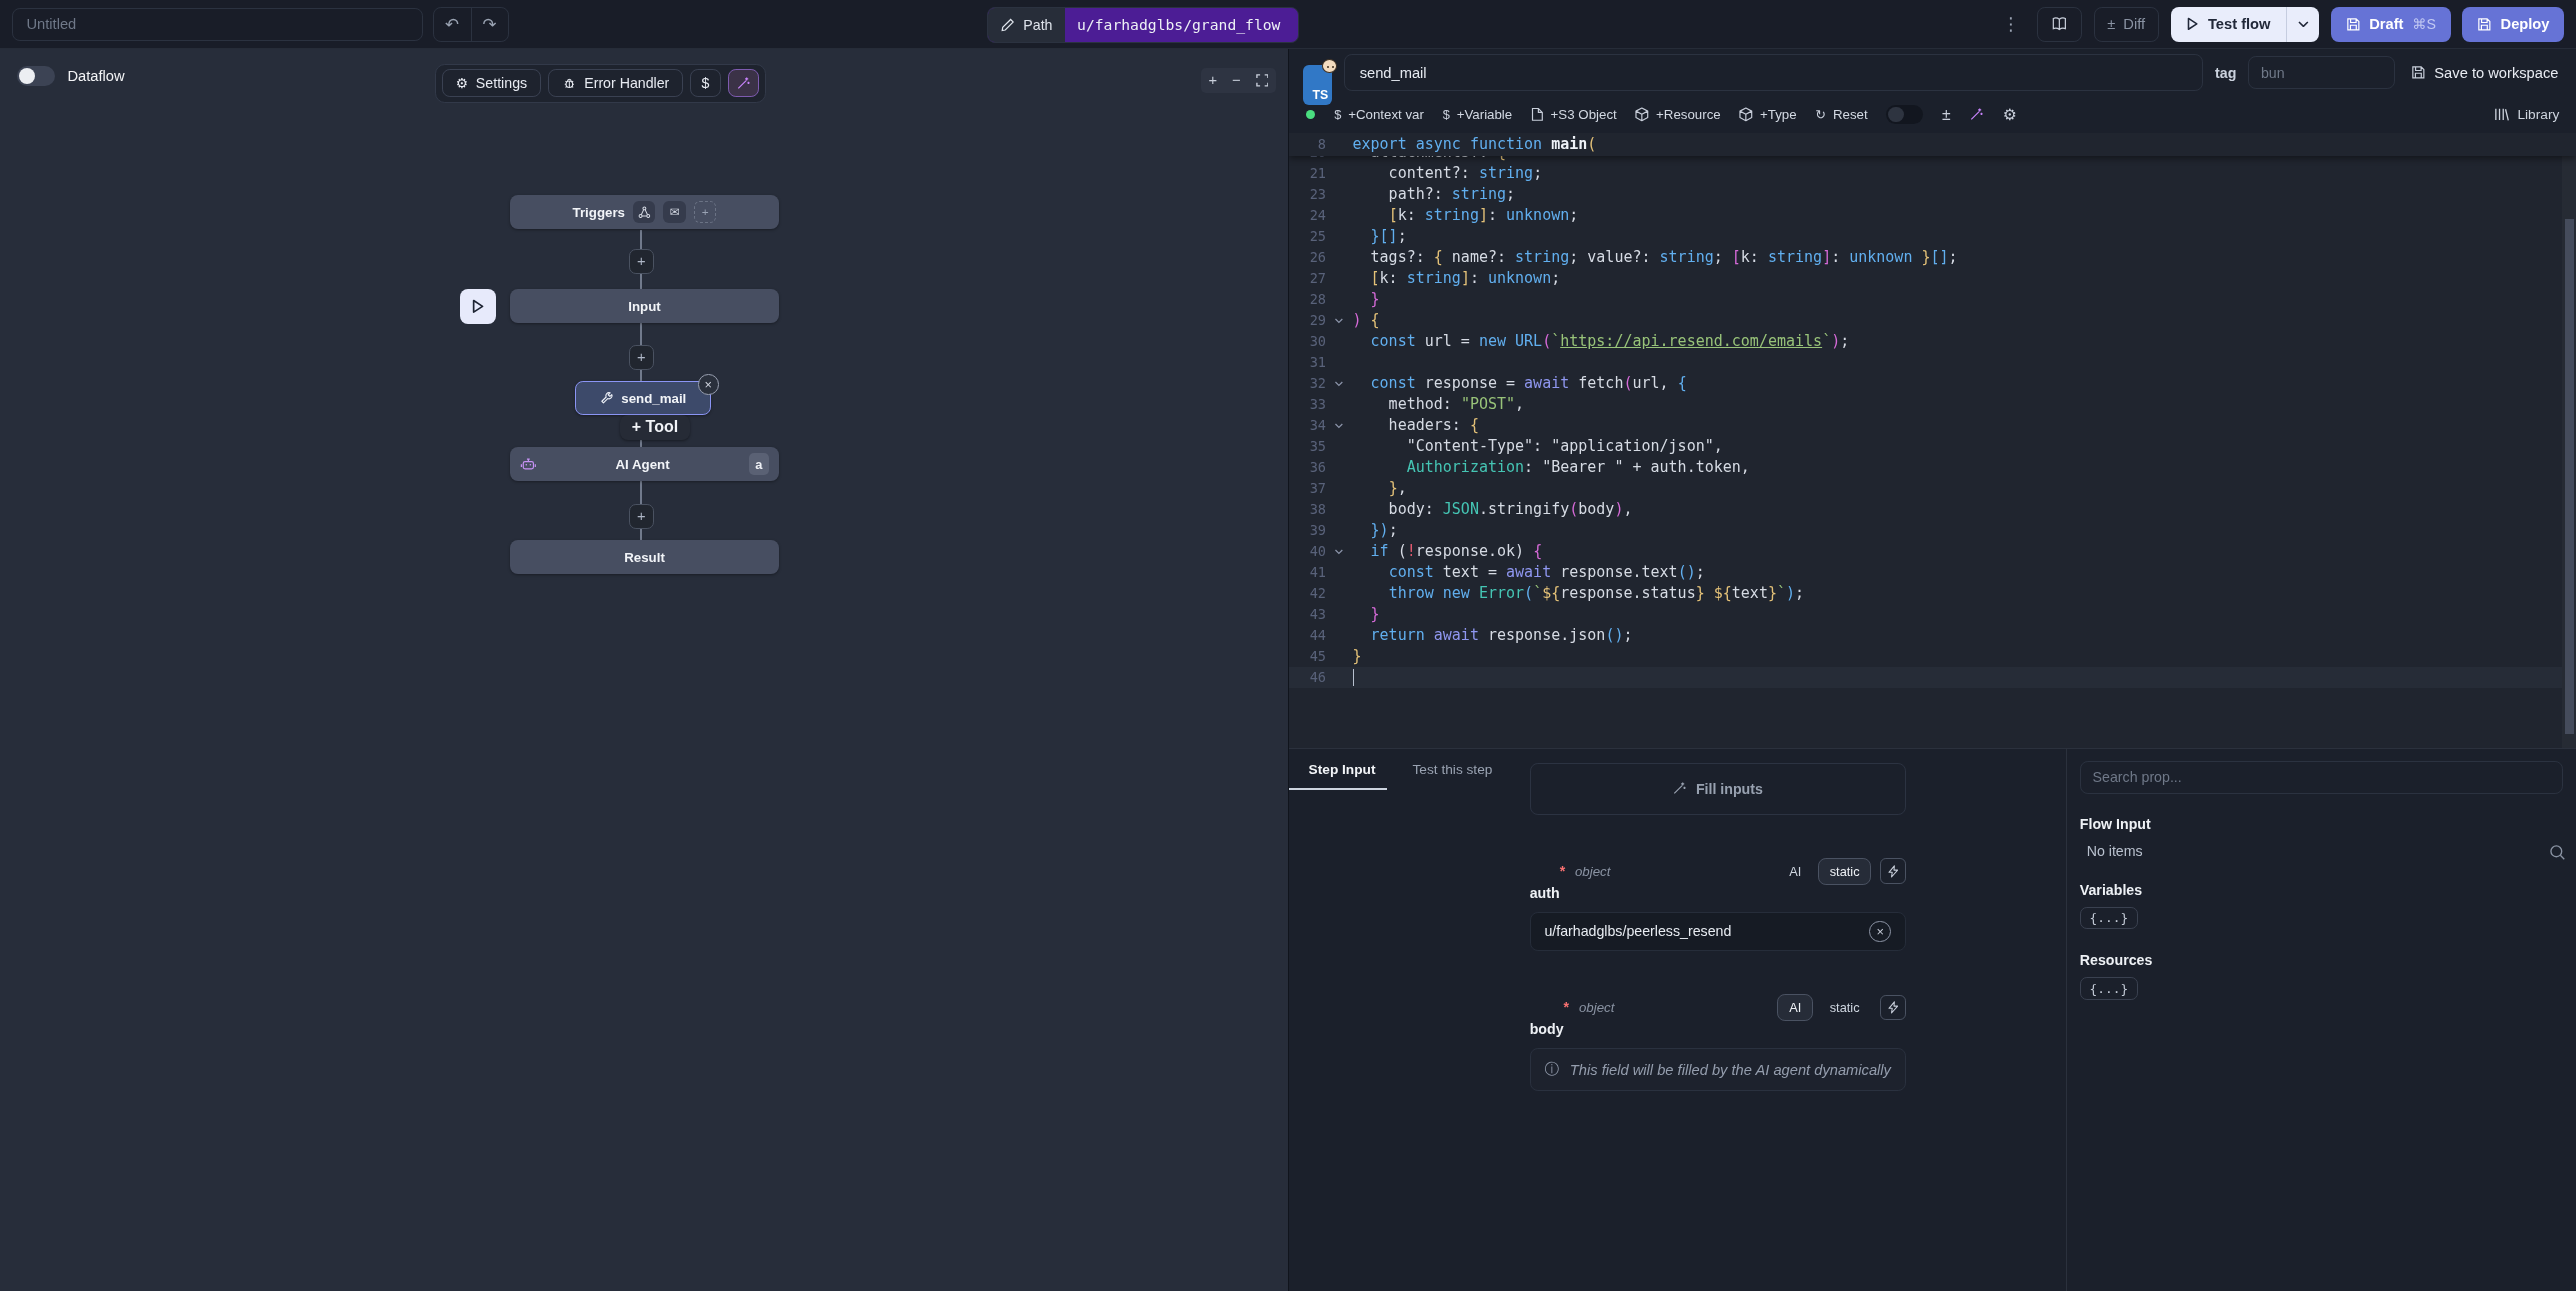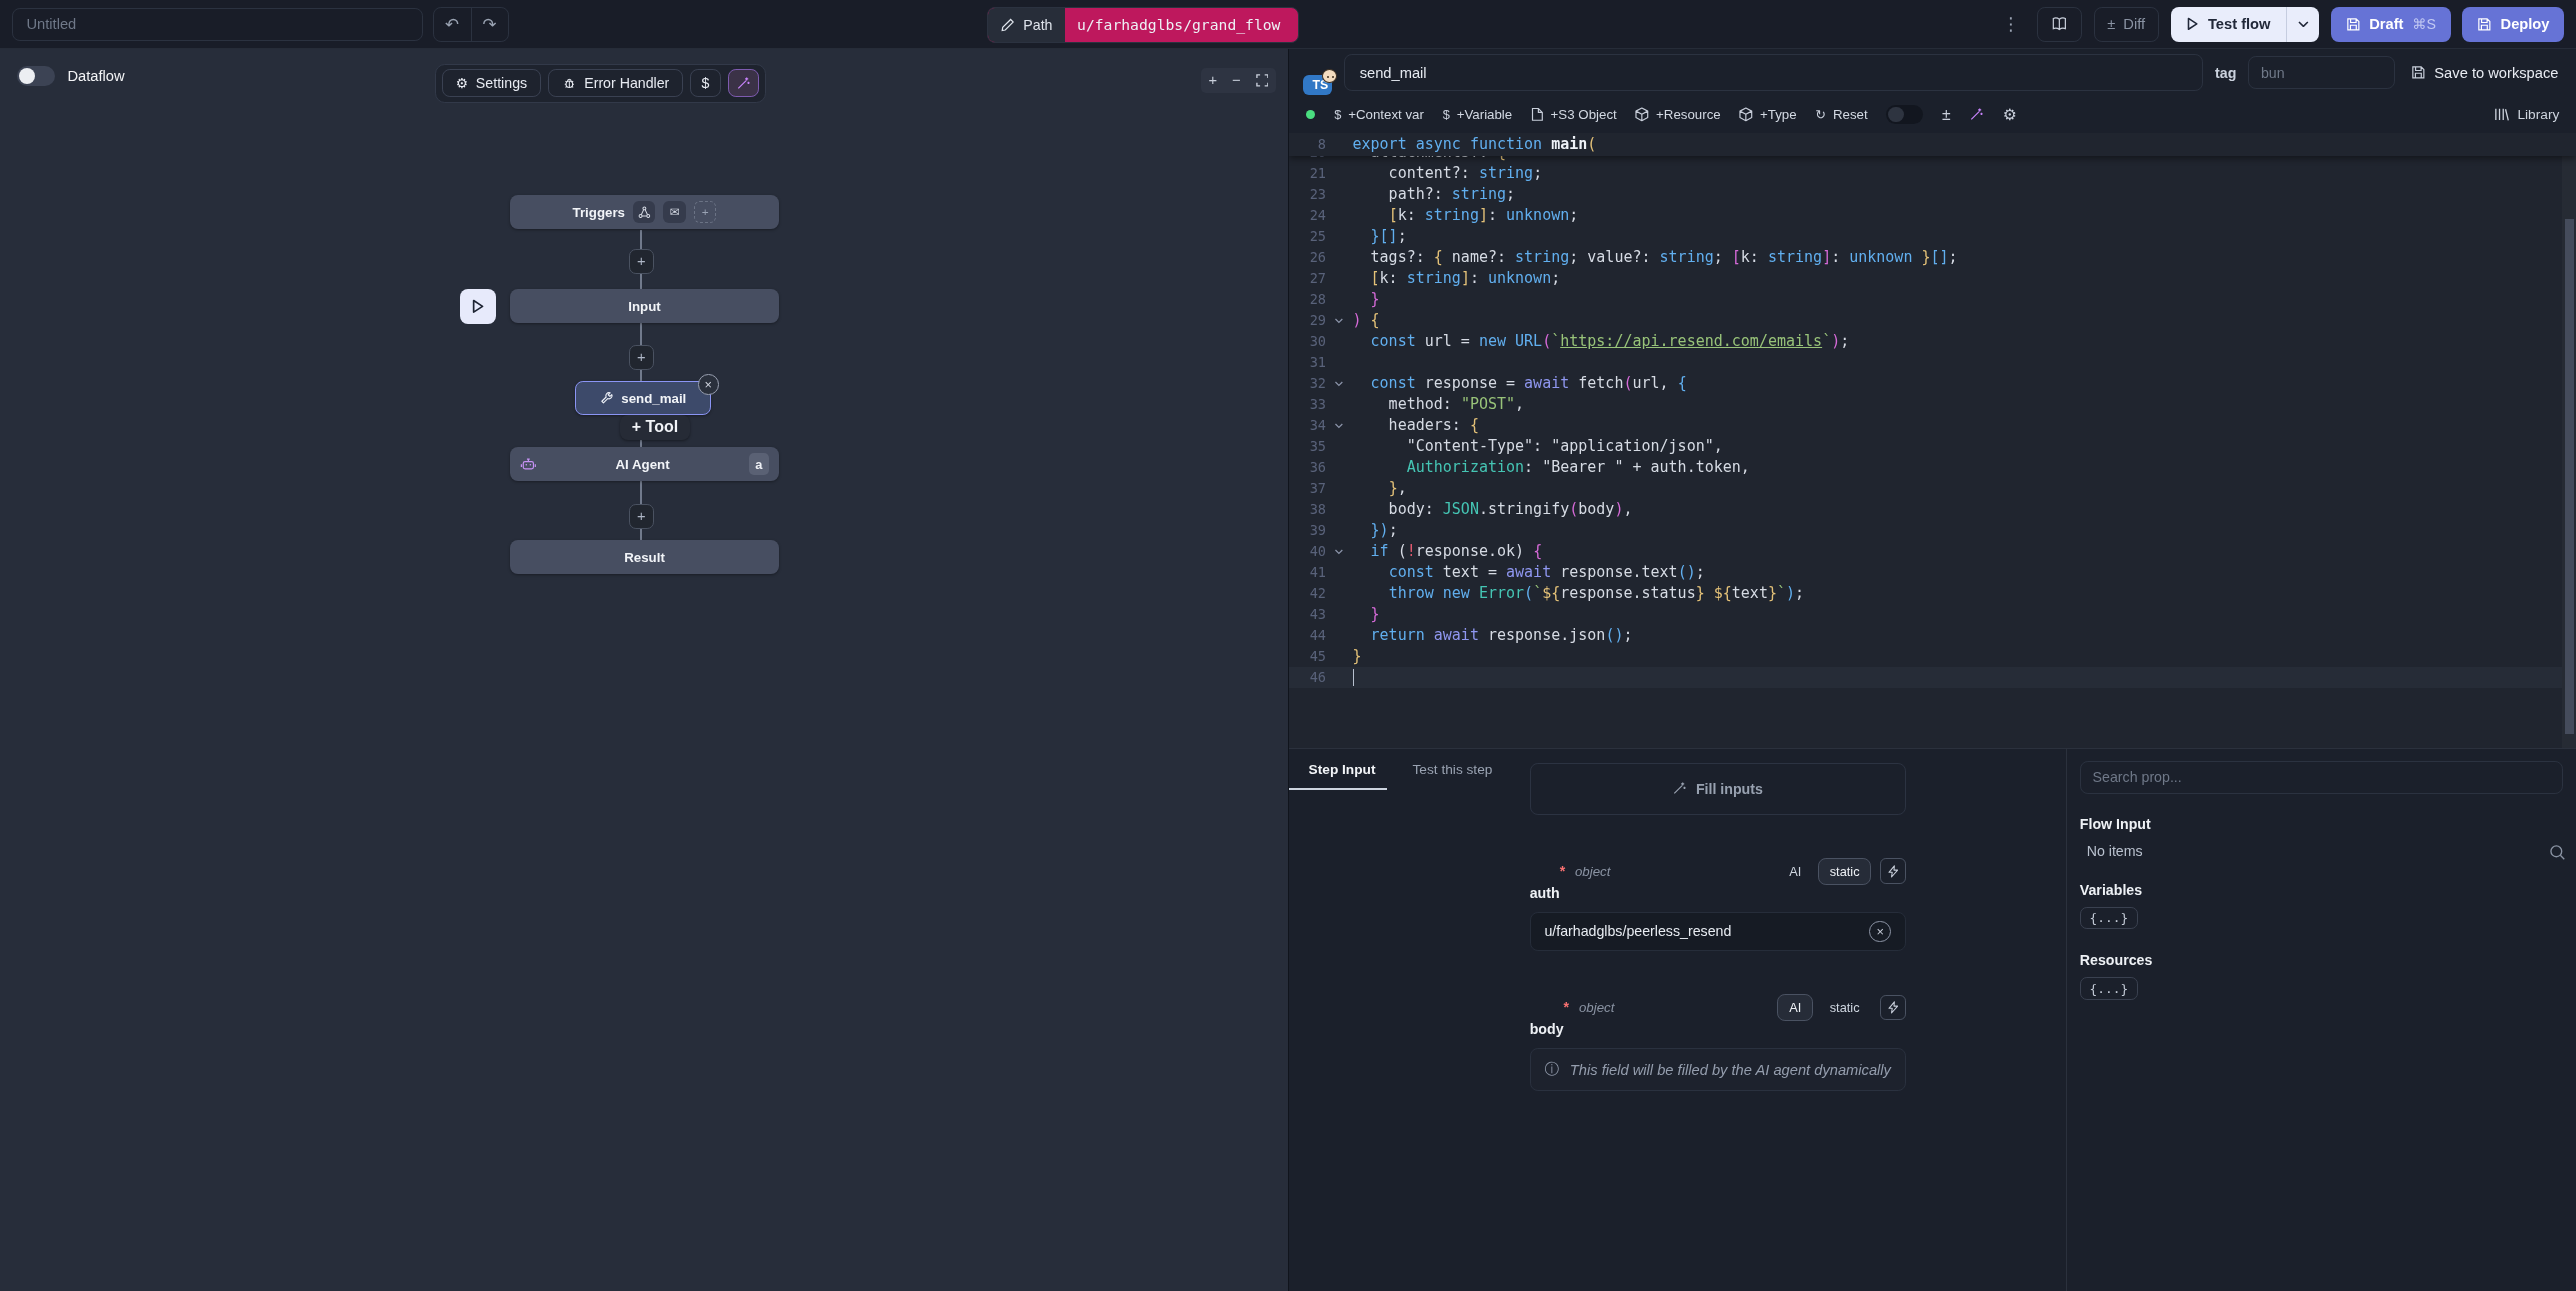--- a/index.html
+++ b/index.html
@@ -10,21 +10,21 @@
   
   .topbar { height:49px; background:#191d28; border-bottom:1px solid #262c38;
     display:flex; align-items:center; padding:0 11.8px; position:relative; }
   .untitled-input { width:411px; height:33px; background:transparent; border:1px solid #2b3240;
     border-radius:7.9px; color:#8b93a3; font-size:14.7px; padding:0 13.7px; outline:none; }
   .histgrp { display:flex; margin-left:9.8px; border:1px solid #2b3240; border-radius:7.9px; overflow:hidden; }
   .histbtn { width:37px; height:33px; background:transparent; border:none; color:#9aa3b2;
     font-size:16.7px; cursor:pointer; display:flex; align-items:center; justify-content:center; }
   .histbtn + .histbtn { border-left:1px solid #2b3240; }
   .path-chip { position:absolute; left:987px; top:6.9px; height:36px; display:flex; align-items:center;
-    background:#be185d; border:1px solid #2b3240; border-radius:7.9px; overflow:hidden; }
+    background:#4c1d95; border:1px solid #2b3240; border-radius:7.9px; overflow:hidden; }
   .path-left { display:flex; align-items:center; gap:8.8px; background:#272d39; height:100%;
     padding:0 12.8px; color:#dfe4ec; font-size:14.2px; }
   .path-value { font-family:"DejaVu Sans Mono", monospace; font-size:14.7px; color:#eef1f6; padding:0 17.7px 0 11.8px; }
   .tb-right { margin-left:auto; display:flex; align-items:center; gap:11.8px; }
   .kebab { color:#9aa3b2; font-size:17.7px; background:none; border:none; cursor:pointer; padding:0 5.9px; }
   .iconbtn { height:35px; min-width:41px; border:1px solid #2b3240; border-radius:7.9px; background:transparent;
     color:#c9cfdb; display:flex; align-items:center; justify-content:center; gap:7.9px; cursor:pointer;
     font-size:14.7px; padding:0 12.8px; }
   .diff-btn { color:#8a93a3; }
   .testflow { display:flex; border-radius:7.9px; overflow:hidden; height:35px; }
@@ -80,21 +80,21 @@
     border-radius:7.9px; color:#f2f4f8; font-size:16px; font-weight:700; padding:0 11.8px; cursor:pointer;
     z-index:2; box-shadow:0 1px 2.9px rgba(0,0,0,.4); }
   .agent-node { justify-content:flex-start; padding:0 9.8px; }
   .agent-node .agent-label { flex:1; text-align:center; }
   .agent-badge { width:20.6px; height:22.6px; background:#5a6174; border-radius:4.9px; color:#eef0f5;
     font-size:12.8px; font-weight:700; display:flex; align-items:center; justify-content:center; }
   .robot-ic { color:#c792f5; }
 
   
   .rp-header { height:47px; display:flex; align-items:center; gap:11.8px; padding:0 13.7px; flex:none; }
-  .ts-badge { position:relative; width:29.5px; height:20px; background:#3178c6; border-radius:5.9px; flex:none;margin-top:25px; }
+  .ts-badge { position:relative; width:29.5px; height:40px; background:#3178c6; border-radius:5.9px; flex:none;margin-top:25px; }
   .ts-badge .ts-txt { position:absolute; right:3.9px; bottom:2.9px; color:#fff; font-weight:700; font-size:12.3px; }
   .bun-badge { position:absolute; right:-4.9px; top:-5.9px; width:14.7px; height:13.7px; background:#f3dcc0;
     border-radius:50%; border:1px solid #3b2f23; }
   .bun-badge i { position:absolute; width:2px; height:2px; background:#40311f; border-radius:50%; top:5.9px; }
   .bun-badge i.e1{ left:3.9px; } .bun-badge i.e2{ left:8.8px; }
   .name-input { flex:1; height:37px; background:transparent; border:1px solid #2b3240; border-radius:7.9px;
     color:#e5e9f0; font-size:14.7px; padding:0 14.7px; outline:none; }
   .tag-label { color:#cbd2de; font-size:14.2px; font-weight:700; }
   .tag-input { width:147px; height:33px; background:transparent; border:1px solid #2b3240; border-radius:7.9px;
     color:#e5e9f0; font-size:14.2px; padding:0 11.8px; outline:none; }

